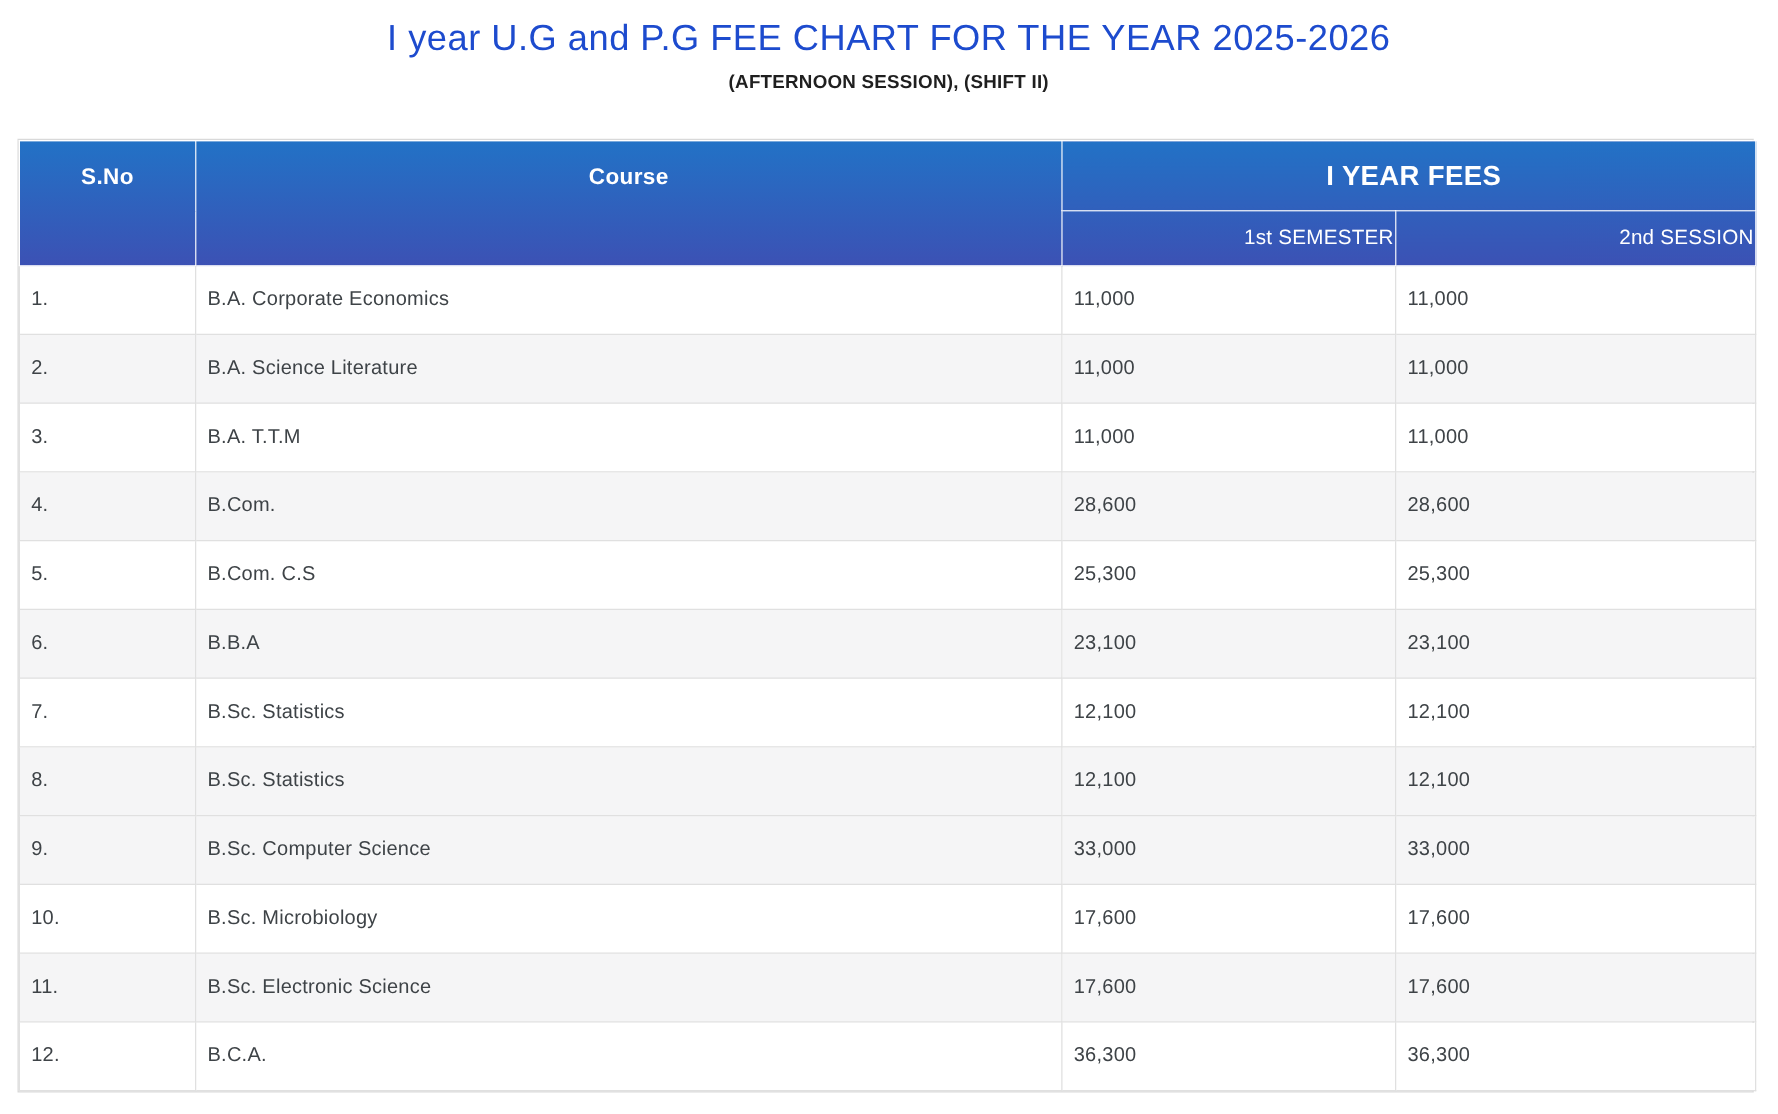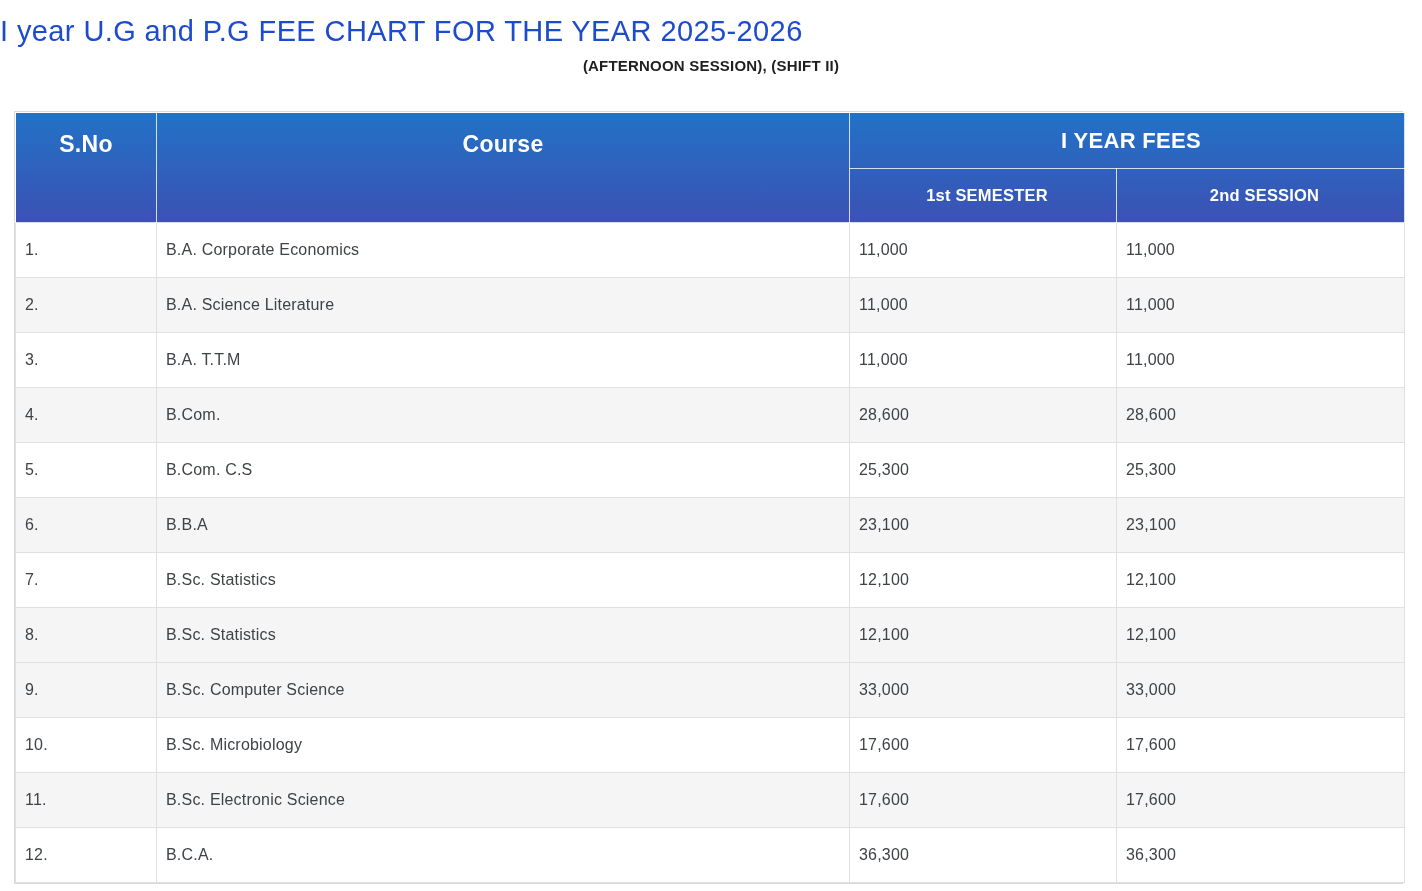--- a/index.html
+++ b/index.html
@@ -15,21 +15,21 @@
   * { box-sizing: border-box; }
   html, body {
     margin: 0; padding: 0;
     width: 1422px; height: 891px;
     overflow: hidden;
     background: #ffffff;
     font-family: "Liberation Sans", sans-serif;
   }
   .page-title {
     margin: 15px 0 0 0;
-    text-align: left;
+    text-align: center;
     font-size: 29px;
     font-weight: 500;
     letter-spacing: 0.4px;
     color: var(--title-color);
   }
   .page-subtitle {
     margin: 9px 0 12px 0;
     text-align: center;
     font-size: 15px;
     font-weight: 600;
@@ -52,36 +52,36 @@
   th {
     color: var(--header-text);
     border: 1px solid rgba(255,255,255,0.8);
     background: transparent;
     font-weight: 700;
   }
   th.th-sno, th.th-course {
     vertical-align: top;
     padding-top: 18px;
     text-align: center;
-    font-size: 23px;
+    font-size: 18px;
     letter-spacing: 0.3px;
   }
   th.th-fees {
     height: 56px;
     text-align: center;
     padding-left: 9px;
     font-size: 22px;
     letter-spacing: 0.3px;
     vertical-align: middle;
   }
   th.th-sem {
-    height: 54px;
-    text-align: center;
+    height: 44px;
+    text-align: right;
     padding-left: 9px;
-    font-weight: 700;
+    font-weight: 400;
     font-size: 16.5px;
     letter-spacing: 0.2px;
     vertical-align: middle;
   }
   td {
     height: 55px;
     border: 1px solid var(--border);
     padding-left: 9px;
     font-size: 16px;
     letter-spacing: 0.2px;

